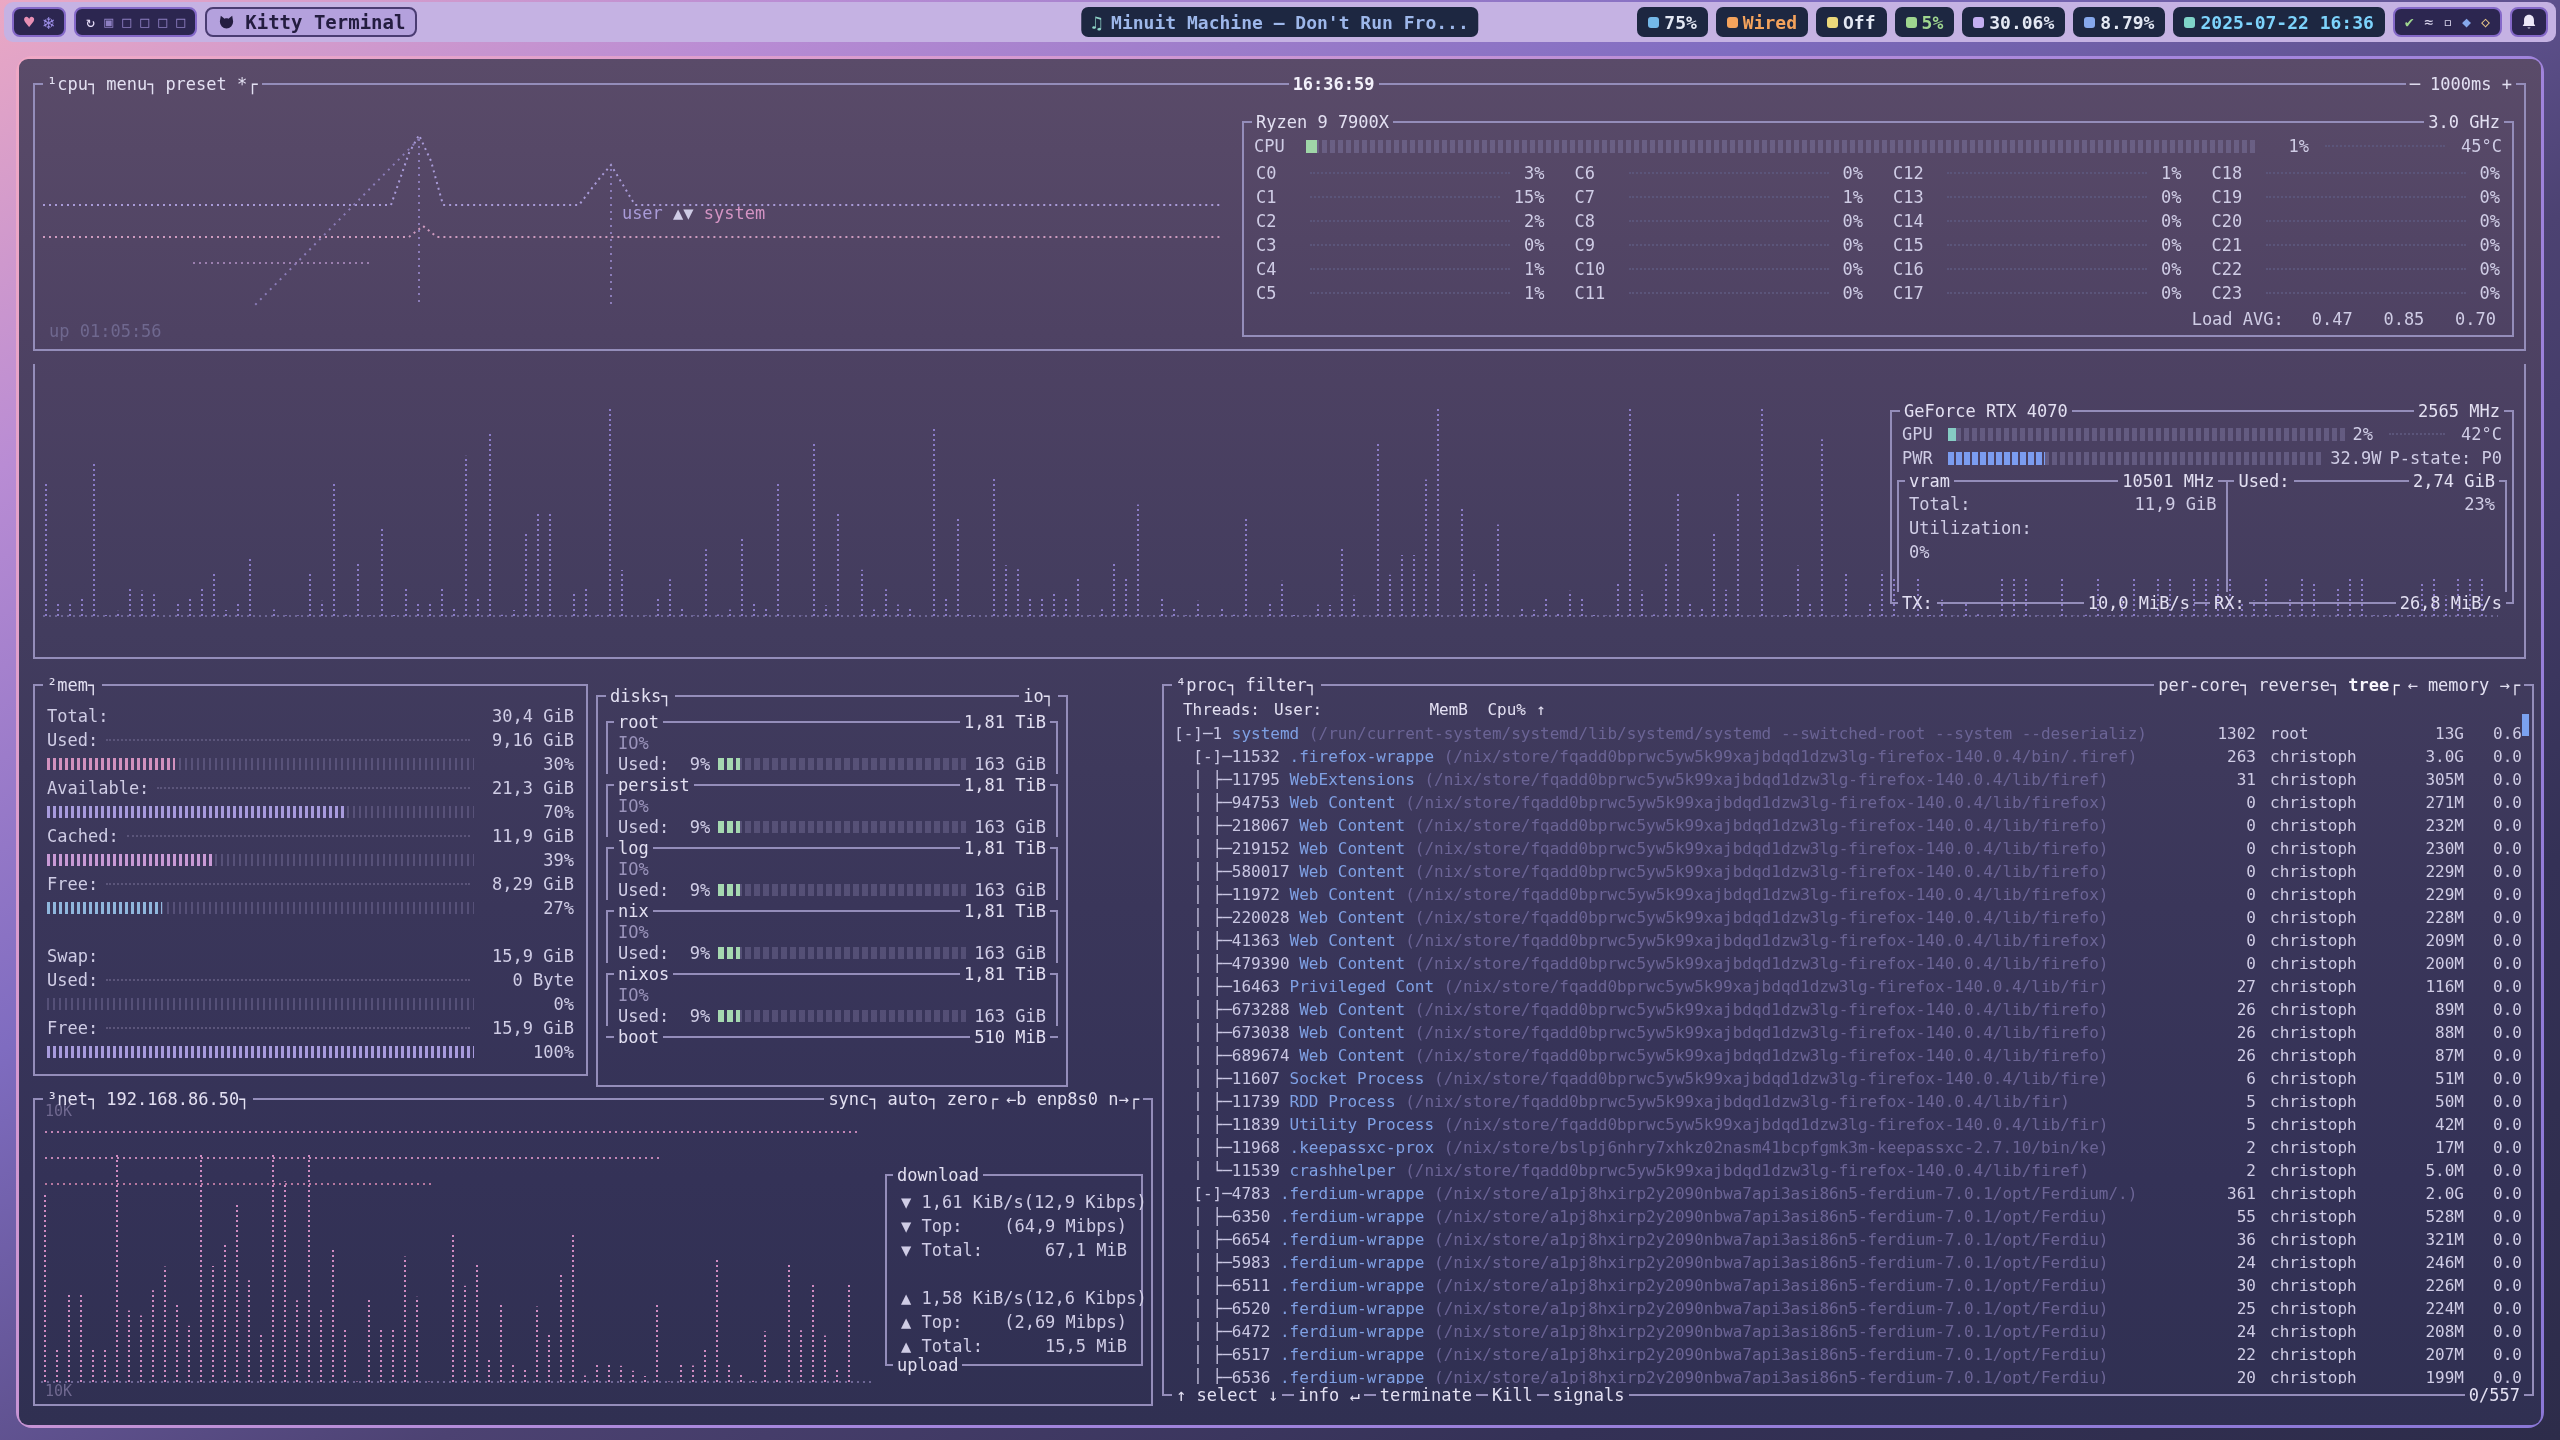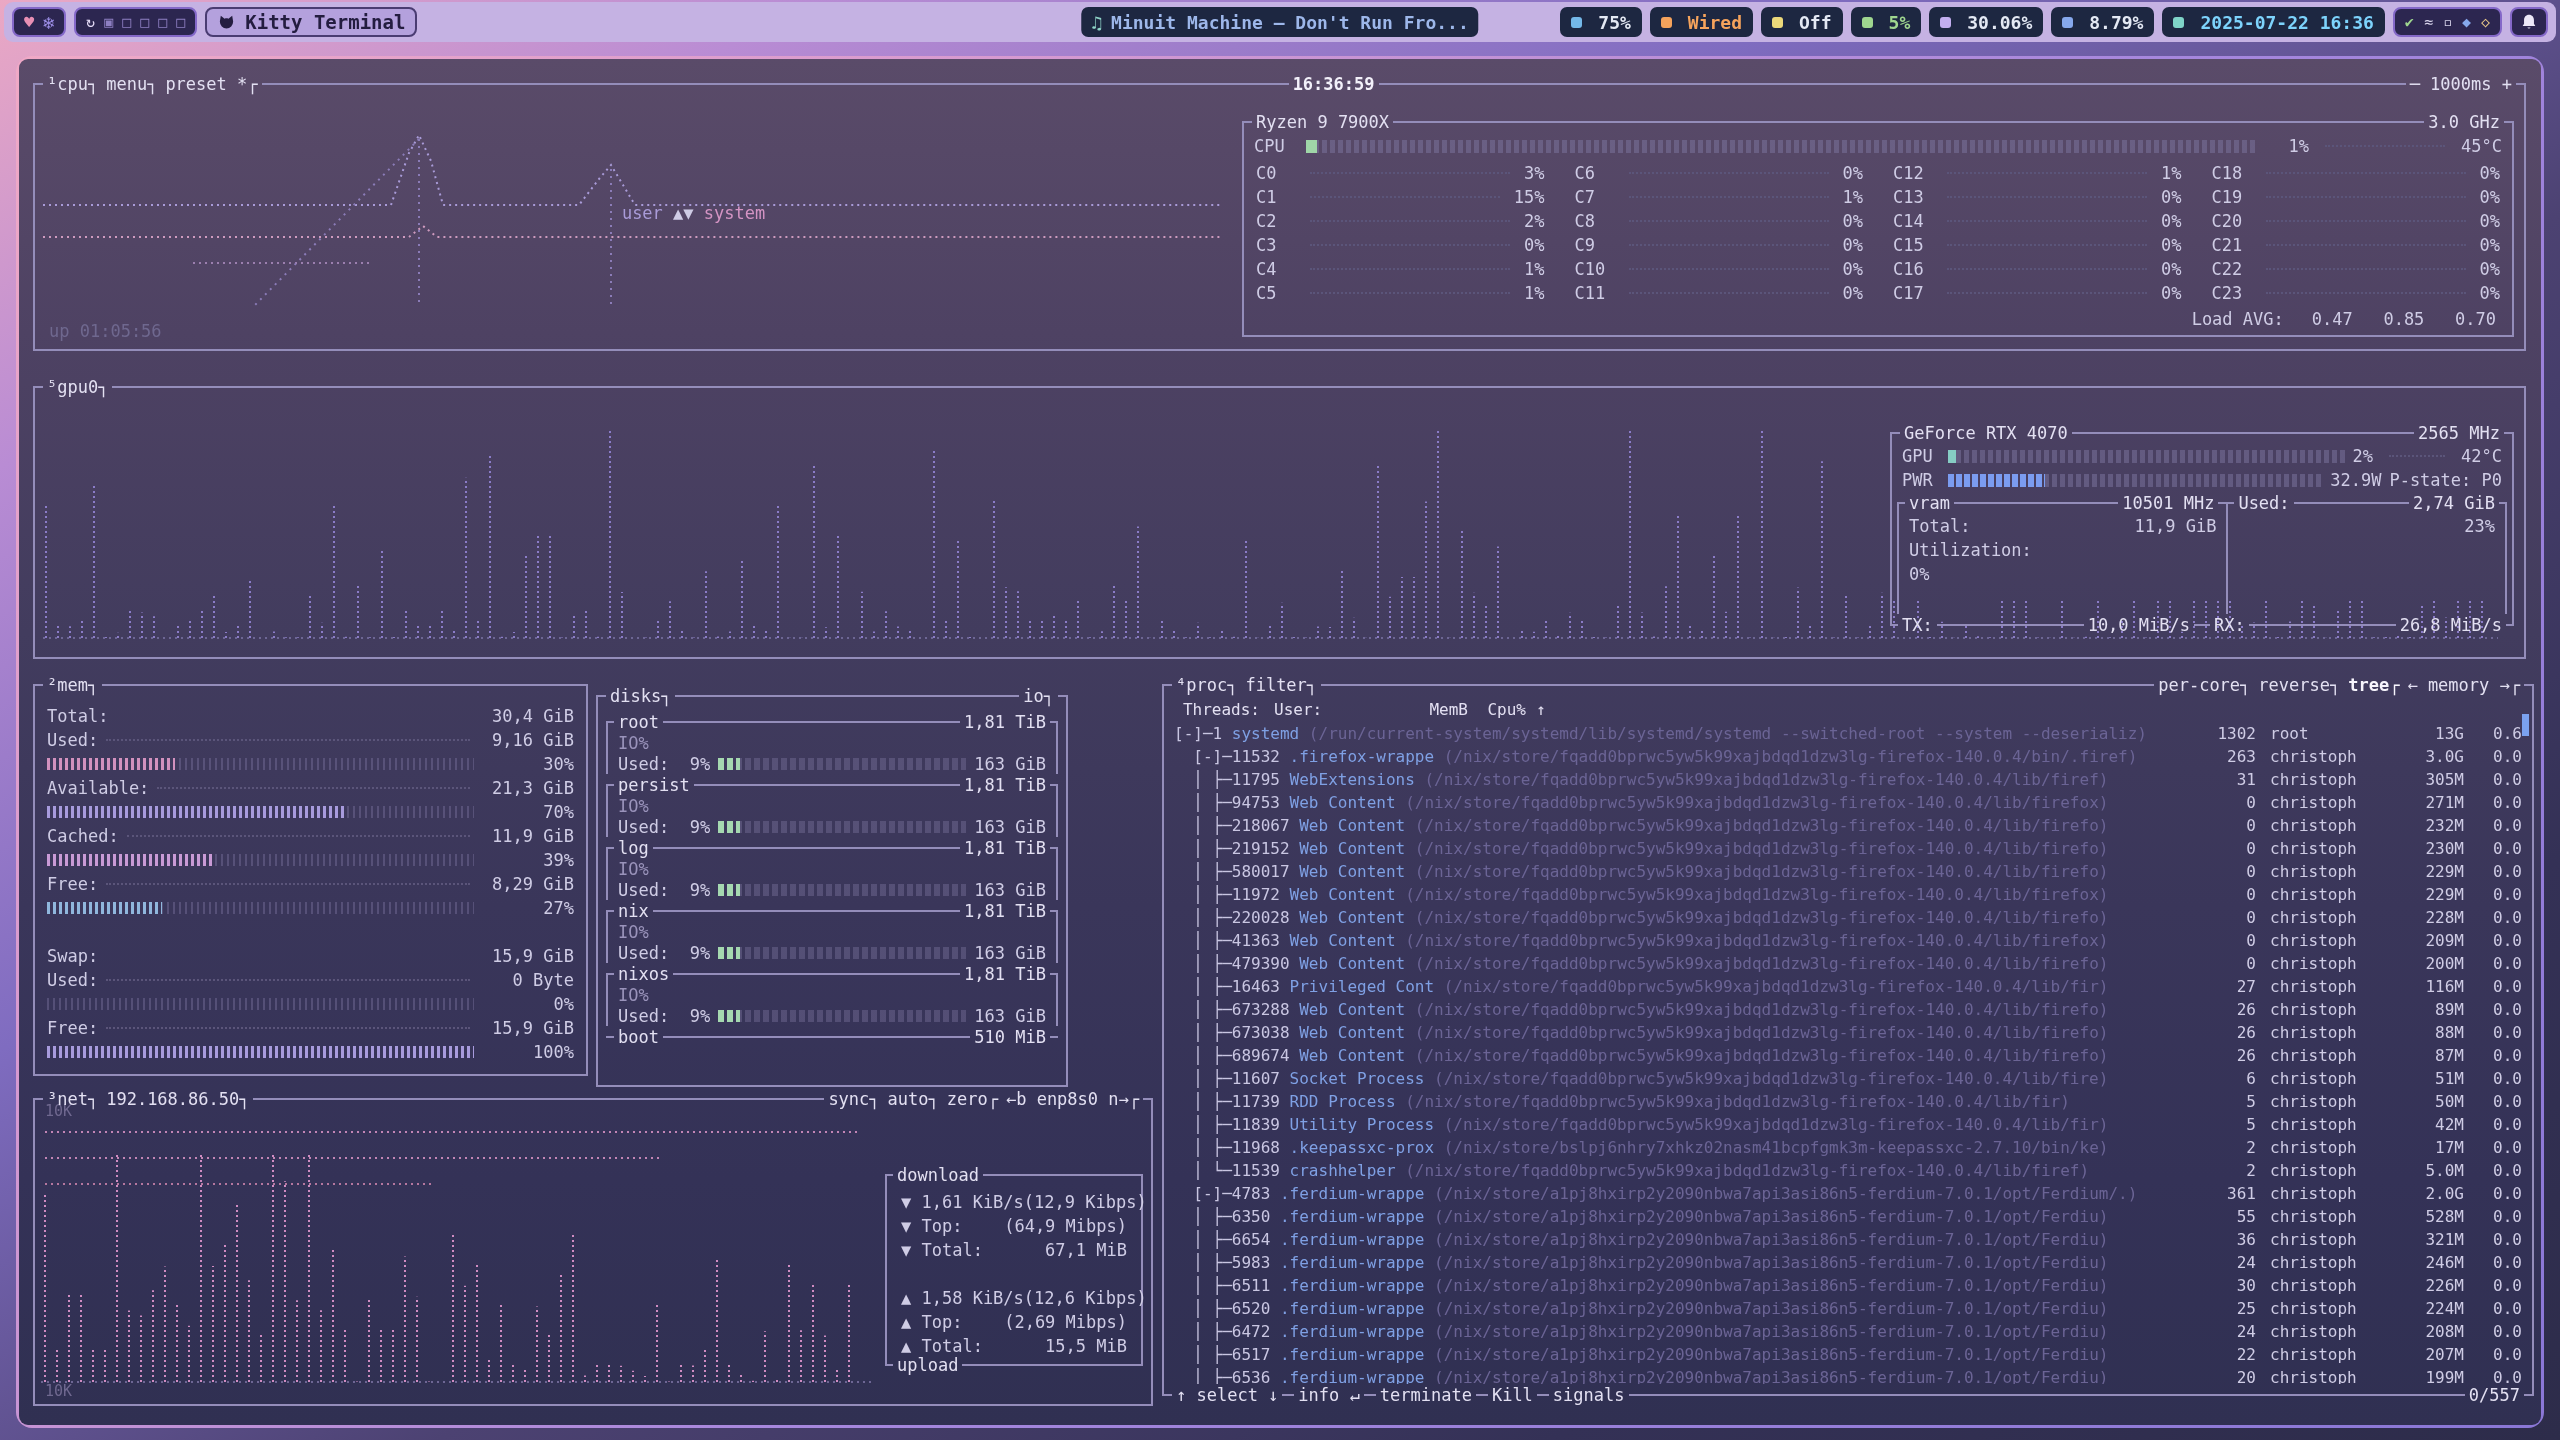--- a/index.html
+++ b/index.html
@@ -31,21 +31,21 @@
   .logo-box,.ws-box,.traybox,.bellbox{background:#2c2650;border:2px solid #8468c8}
   .heart{color:#e88fb4;font-size:17px}
   .nix{color:#9d8fe8;font-size:18px}
   .ws{color:#8d7fc2;font-size:15px}
   .ws.on{color:#e6ddf8}
   .term-btn{background:#b4a1dd;border:2px solid #4a3c72;color:#241d40;font-weight:bold;font-size:19px;cursor:default}
   .tb-center{position:absolute;left:50%;transform:translateX(-50%)}
   .music{background:#1d2741;color:#9db7ea;font-size:18px;font-weight:bold;border-radius:7px}
   .music .note{color:#8fd4c8}
   .tb-right{margin-left:auto;display:flex;gap:8px;align-items:center}
-  .badge{background:#1d2741;height:30px;border-radius:7px;display:flex;align-items:center;gap:16px;padding:0 11px;
+  .badge{background:#1d2741;height:30px;border-radius:7px;display:flex;align-items:center;gap:5px;padding:0 11px;
     font-size:18px;font-weight:bold;color:#e4e9f4}
   .dot{width:11px;height:11px;border-radius:3px;flex:0 0 11px}
   .traybox{gap:10px;font-size:15px}
   .bellbox{padding:0 8px}
   
   .frame{position:absolute;left:16px;top:56px;width:2528px;height:1372px;border-radius:16px;padding:3px;
     background:linear-gradient(135deg,#f0a9c6 0%,#d79ad0 25%,#a687dd 55%,#8a77d6 100%)}
   .term{position:relative;width:100%;height:100%;border-radius:9px;overflow:hidden;
     background:linear-gradient(180deg,#5a4b69 0%,#4e4263 20%,#423c5e 42%,#3a365a 62%,#343257 82%,#303052 100%);
     font-size:17px;color:var(--fg)}
@@ -371,25 +371,20 @@
           <div class="loadrow">
             <span>Load AVG:</span>
             <span>0.47   0.85   0.70</span>
           </div>
         </div>
       </div>
     </div>
   </div>
 
   <div class="panel" style="left:14px;top:317px;width:2493px;height:283px">
-    <div class="hd">
-      <span class="seg" style="width:10px"></span>
-      <span class="t">⁵gpu0┐</span>
-      <span class="seg g"></span>
-    </div>
     <div class="bd">
       <svg id="gpu-chart" width="2460" height="246" style="position:absolute;left:8px;top:10px">
             <line x1="3" y1="242" x2="3" y2="109.1902383997556" stroke="#8b7cc8" stroke-width="2" stroke-dasharray="2 3"></line>
             <line x1="15" y1="242" x2="15" y2="229.3830725128082" stroke="#8b7cc8" stroke-width="2" stroke-dasharray="2 3"></line>
             <line x1="27" y1="242" x2="27" y2="230.2080652454348" stroke="#8b7cc8" stroke-width="2" stroke-dasharray="2 3"></line>
             <line x1="39" y1="242" x2="39" y2="223.31418498723218" stroke="#8b7cc8" stroke-width="2" stroke-dasharray="2 3"></line>
             <line x1="51" y1="242" x2="51" y2="88.64017889365635" stroke="#8b7cc8" stroke-width="2" stroke-dasharray="2 3"></line>
             <line x1="63" y1="242" x2="63" y2="241.11724355297338" stroke="#8b7cc8" stroke-width="2" stroke-dasharray="2 3"></line>
             <line x1="75" y1="242" x2="75" y2="236.82737521505638" stroke="#8b7cc8" stroke-width="2" stroke-dasharray="2 3"></line>
             <line x1="87" y1="242" x2="87" y2="214.5943424140178" stroke="#8b7cc8" stroke-width="2" stroke-dasharray="2 3"></line>

